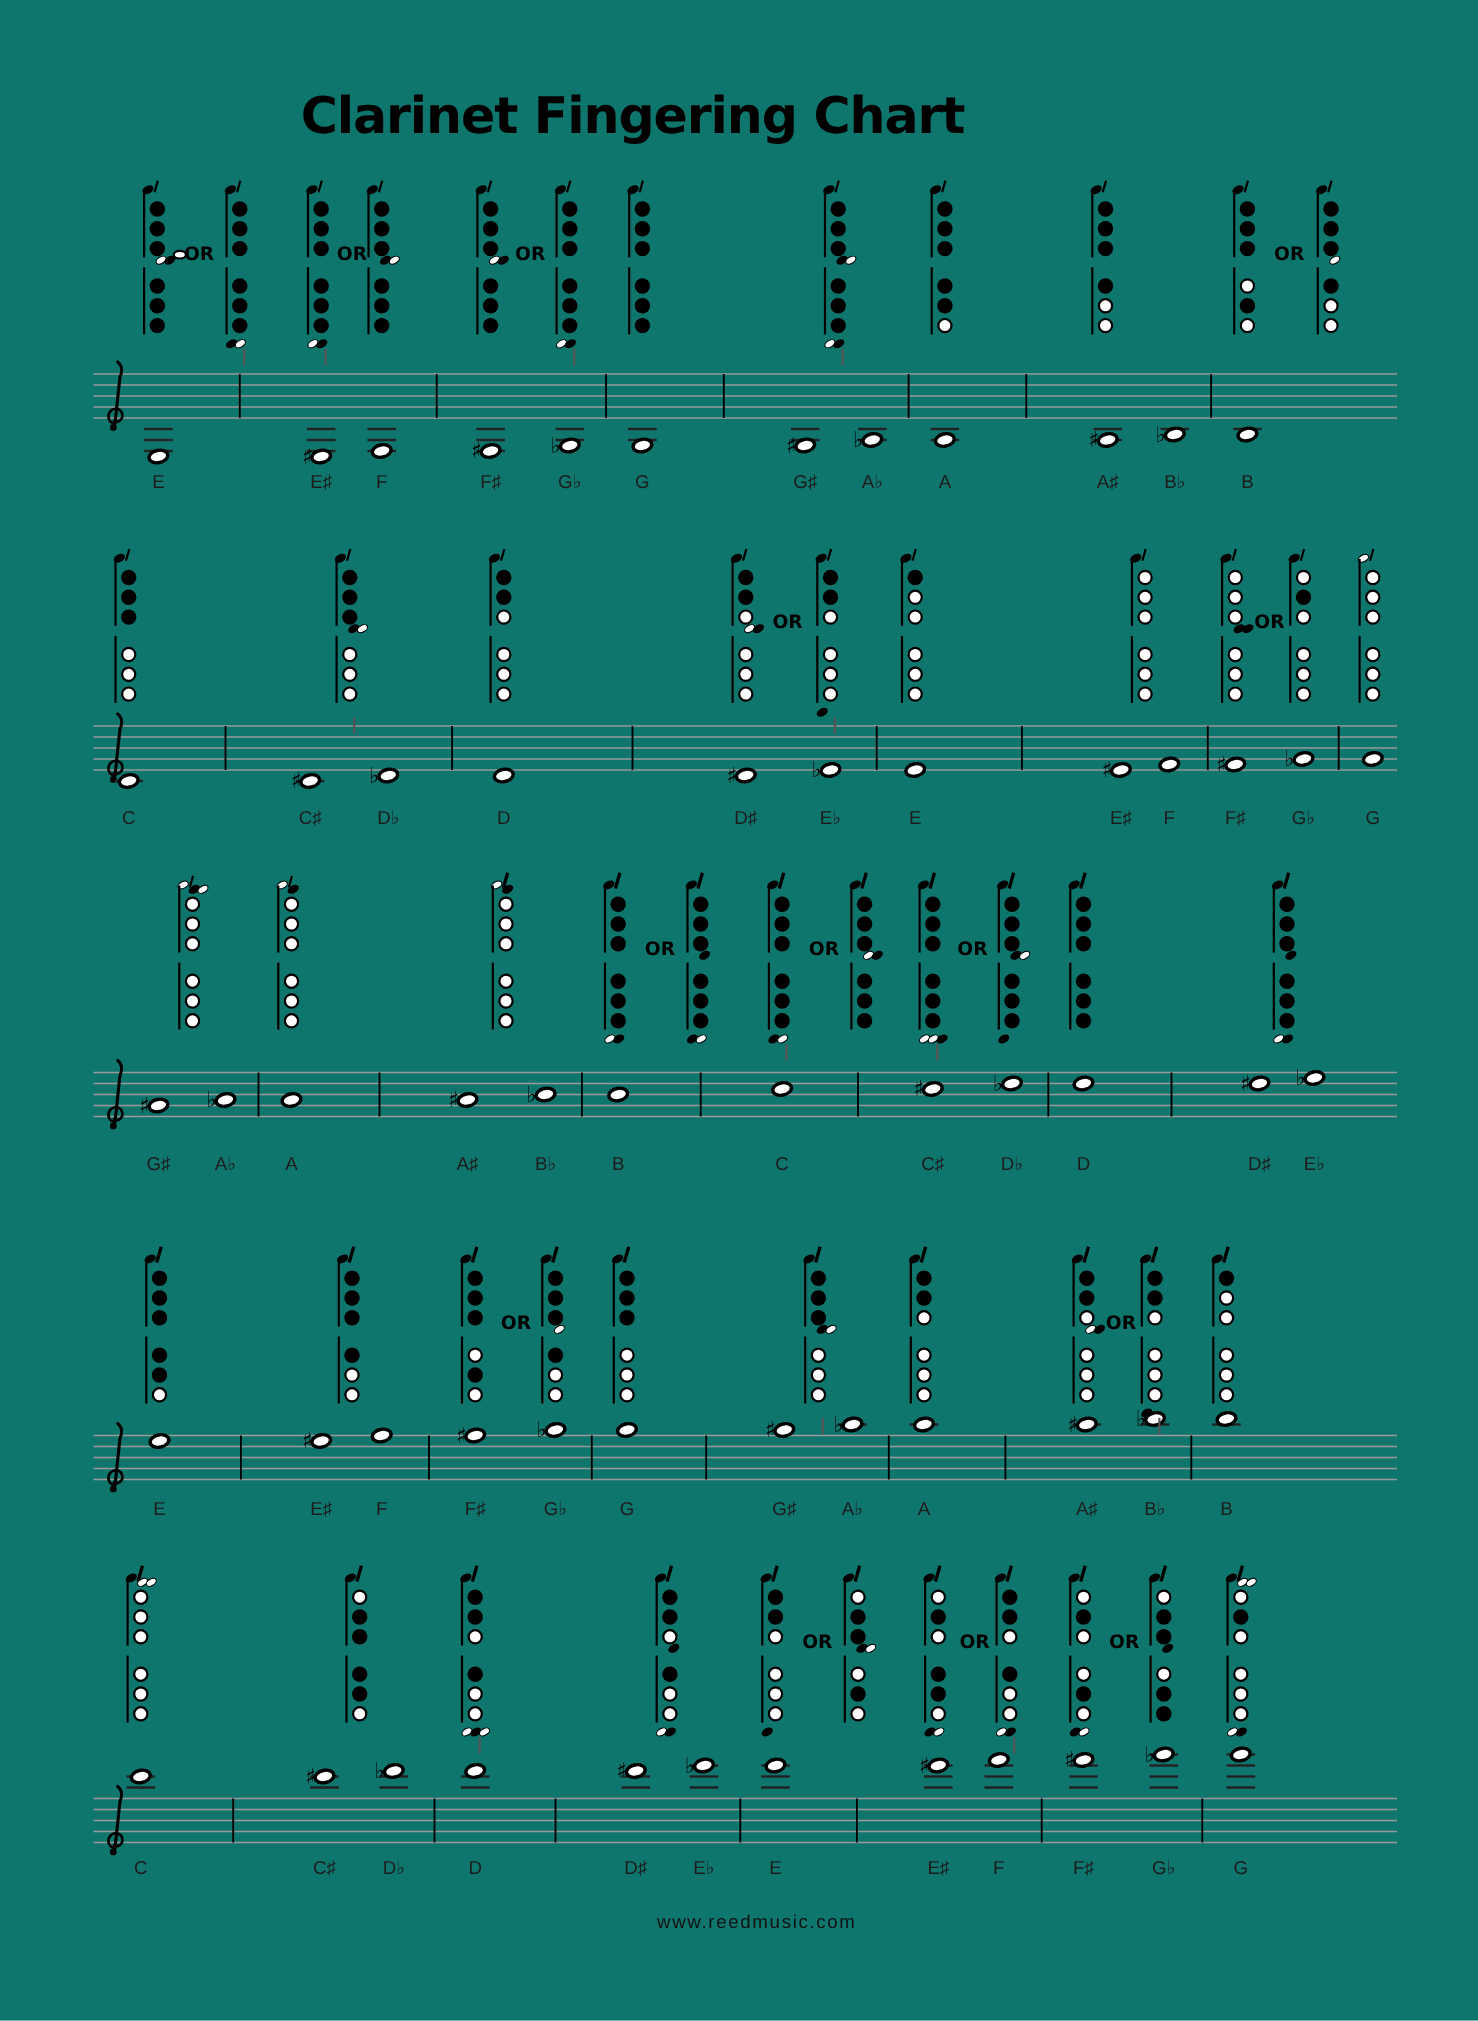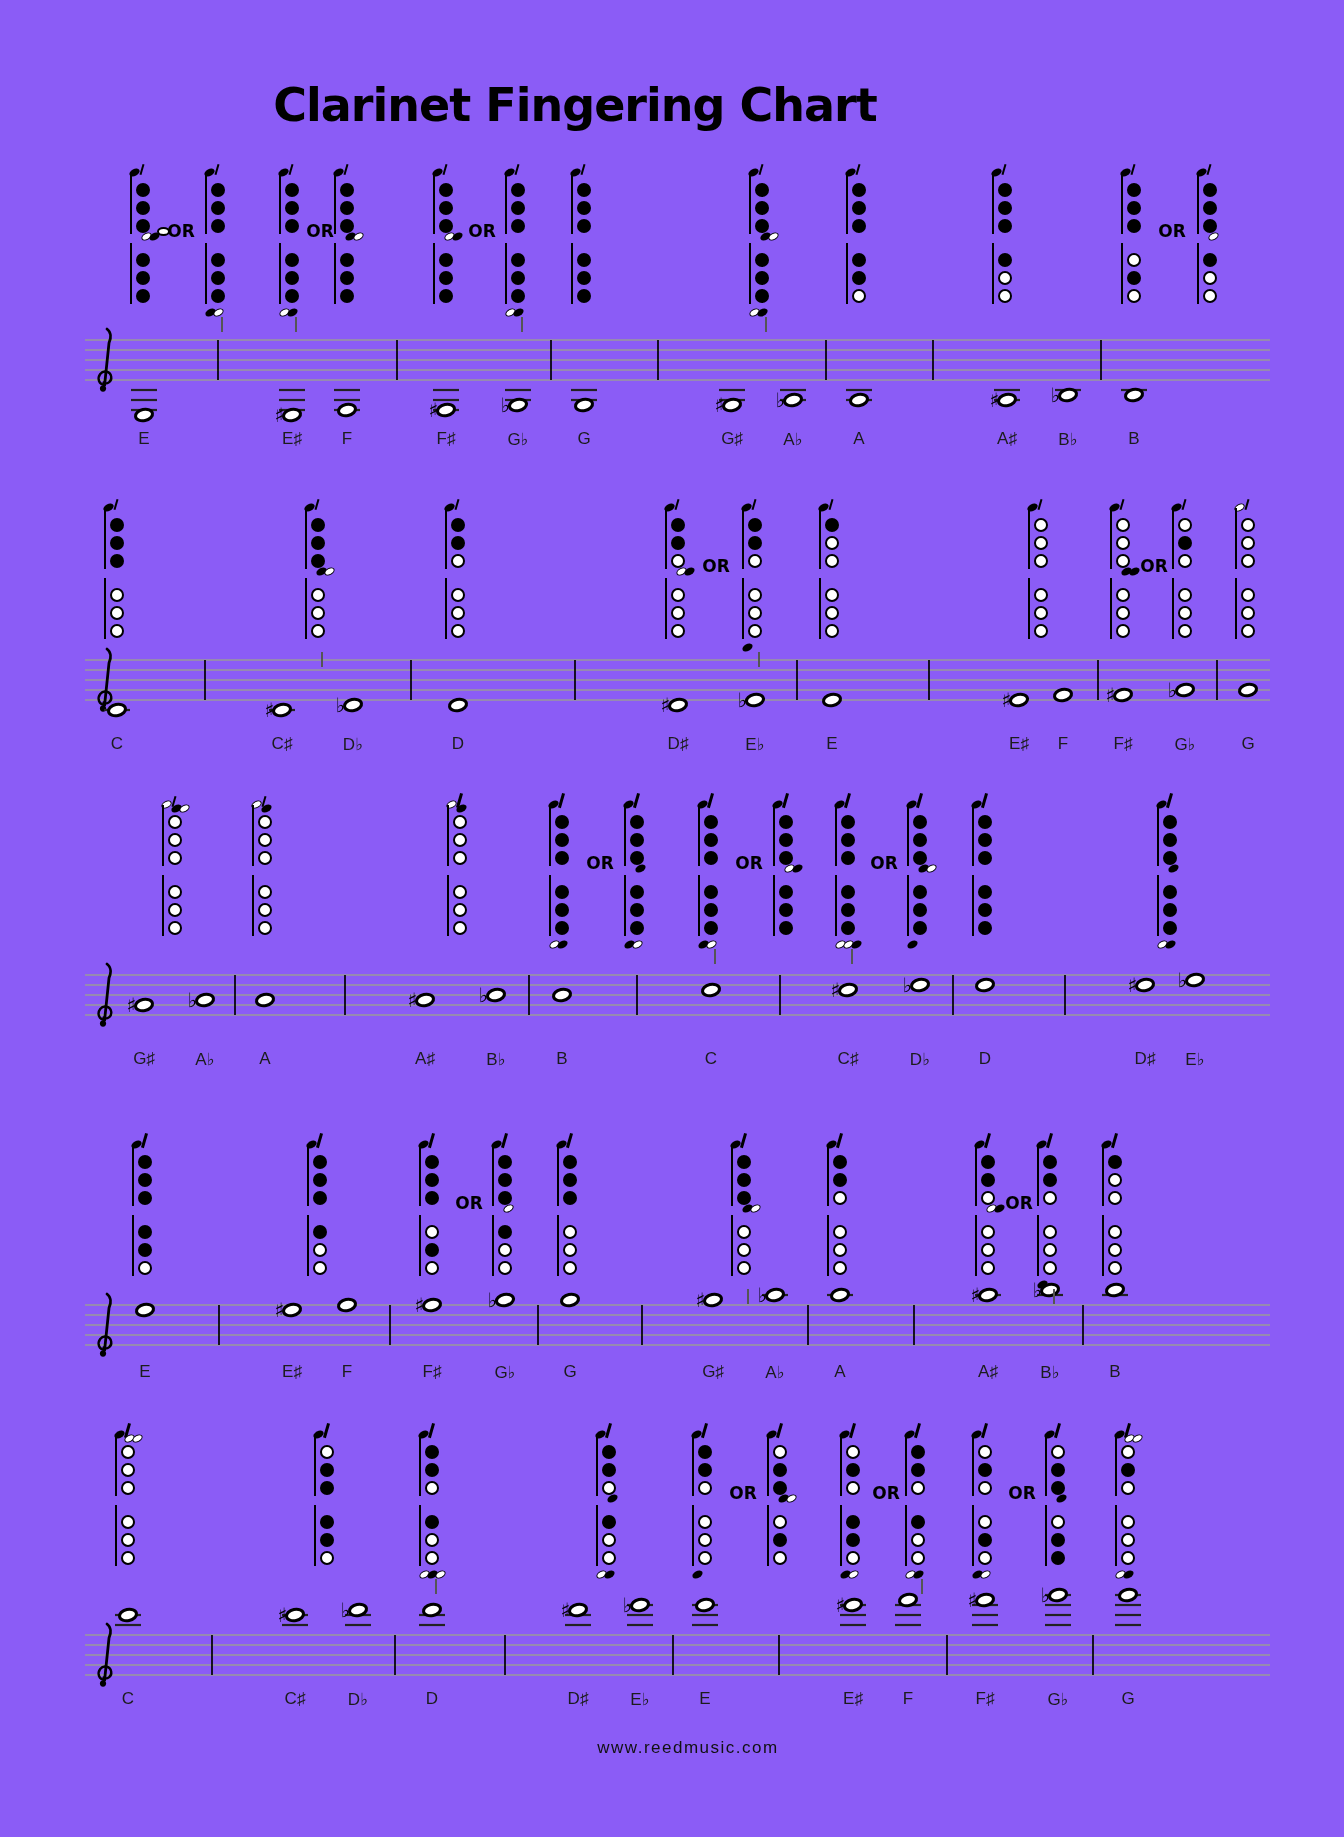--- a/index.html
+++ b/index.html
@@ -1,16 +1,16 @@
 <!DOCTYPE html>
 <html><head>
 <meta charset="utf-8">
 <style>
   html,body{margin:0;padding:0;background:#fff;}
-  .page{position:relative;width:1344px;height:1837px;background:#8b5cf6;overflow:hidden;
+  .page{position:relative;width:1344px;height:1837px;background:#0f766e;overflow:hidden;
         font-family:"DejaVu Sans",sans-serif;color:#000;}
   .title{position:absolute;top:78px;left:0;width:1150px;text-align:center;margin:0;
          font-family:"DejaVu Sans",sans-serif;font-weight:bold;font-size:46px;letter-spacing:-1px;}
   .footer{position:absolute;top:1738px;left:0;width:100%;text-align:center;
           font-family:"Liberation Sans","DejaVu Sans",sans-serif;font-size:17px;letter-spacing:1.5px;color:#111;margin-left:16px;}
   .row{position:absolute;left:0;top:0;width:0;height:0;}
   .staff-svg{position:absolute;left:0;overflow:visible;}
   .note-label{position:absolute;transform:translateX(-50%);
       font-family:"Liberation Sans","DejaVu Sans",sans-serif;font-size:17px;color:#1c1c1c;white-space:nowrap;}
   .or{position:absolute;transform:translateX(-50%);font-weight:bold;font-size:17px;

